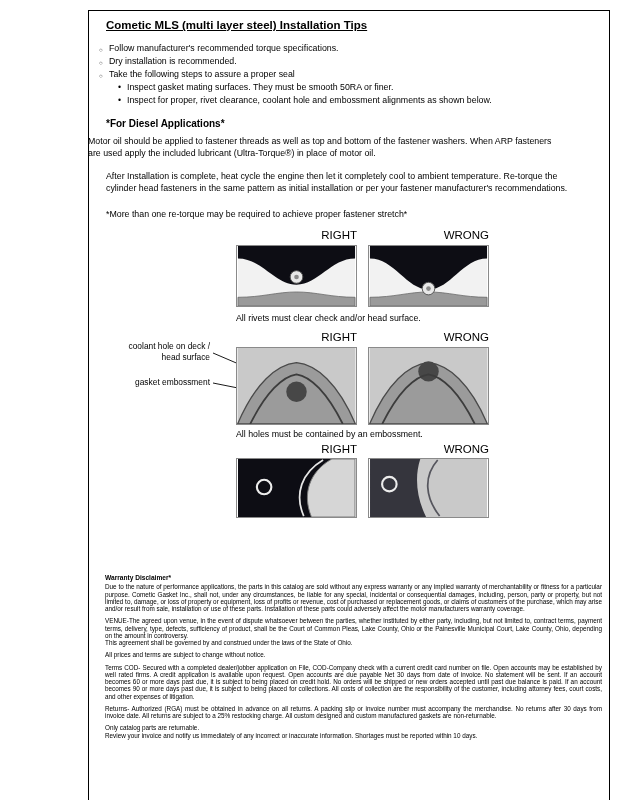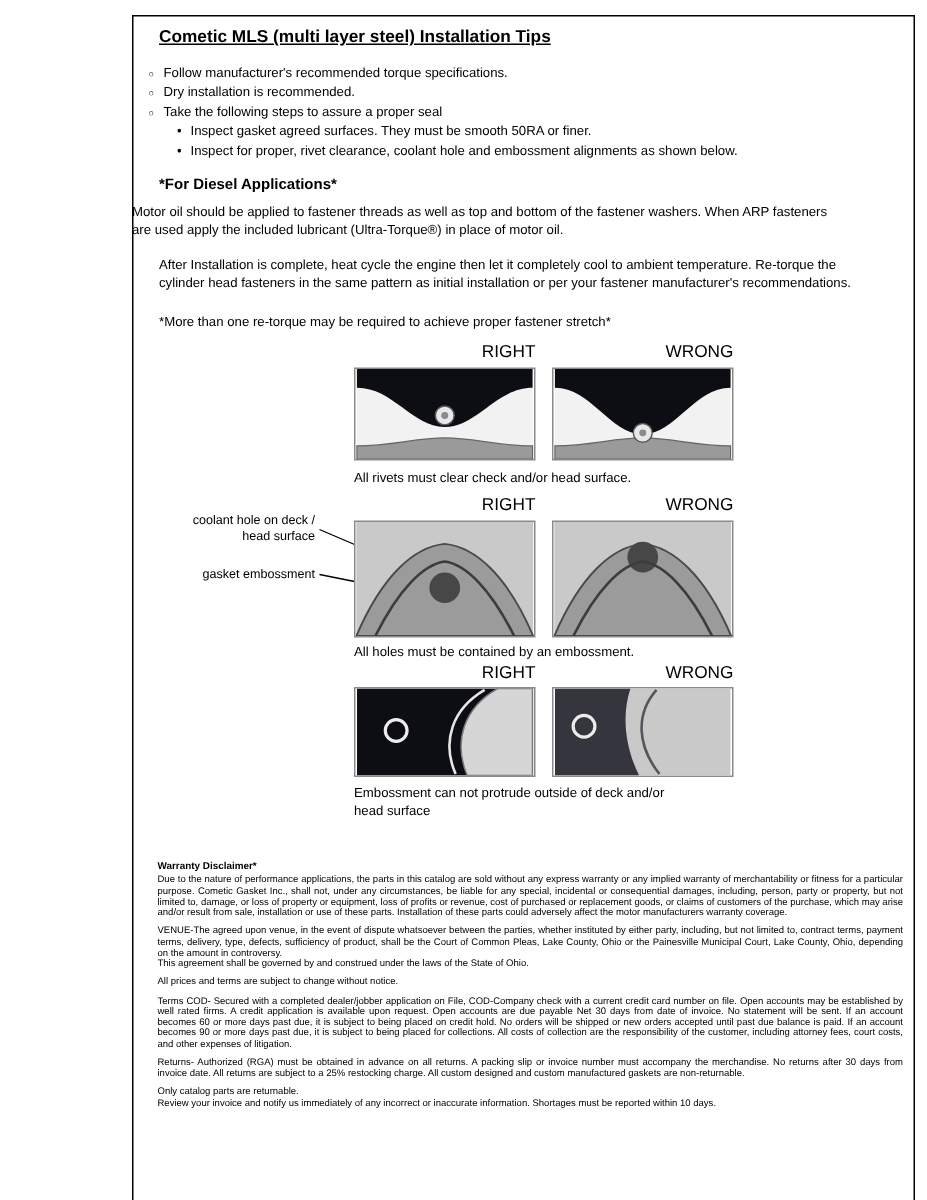--- a/index.html
+++ b/index.html
@@ -70,21 +70,21 @@
 <div class="page">
   <div class="frame"></div>
 
   <div class="title">Cometic MLS (multi layer steel) Installation Tips</div>
 
   <div class="bullets">
     <div class="bullet">Follow manufacturer's recommended torque specifications.</div>
     <div class="bullet">Dry installation is recommended.</div>
     <div class="bullet">Take the following steps to assure a proper seal</div>
     <div class="subbullets">
-      <div class="subbullet">Inspect gasket agreed surfaces.  They must be smooth 50RA or finer.</div>
+      <div class="subbullet">Inspect gasket mating surfaces.  They must be smooth 50RA or finer.</div>
       <div class="subbullet">Inspect for proper, rivet clearance, coolant hole and embossment alignments as shown below.</div>
     </div>
   </div>
 
   <div class="diesel-heading">*For Diesel Applications*</div>
   <div class="para" id="para1">Motor oil should be applied to fastener threads as well as top and bottom of the fastener washers. When ARP fasteners are used apply the included lubricant (Ultra-Torque®) in place of motor oil.</div>
   <div class="para" id="para2">After Installation is complete, heat cycle the engine then let it completely cool to ambient temperature. Re-torque the cylinder head fasteners in the same pattern as initial installation or per your fastener manufacturer's recommendations.</div>
   <div class="para" id="note">*More than one re-torque may be required to achieve proper fastener stretch*</div>
 
   <div class="dg-label" id="lbl-r1-right">RIGHT</div>
@@ -134,21 +134,20 @@
     <path d="M121,0 H97 C74,13 66,36 76,60 H121 Z" fill="#d6d6d6" stroke="#7a7a7a" stroke-width="1"></path>
     <path d="M88,1 C66,14 58,36 68,59" fill="none" stroke="#e6e6e6" stroke-width="1.8"></path>
     <circle cx="27" cy="29" r="7.5" fill="none" stroke="#ececec" stroke-width="2.2"></circle>
   </svg>
   <svg class="panel" id="panel-r3-wrong" width="121" height="60" viewBox="0 0 121 60">
     <rect width="121" height="60" fill="#c9c9c9"></rect>
     <path d="M0,0 H52 C46,18 48,40 58,60 H0 Z" fill="#35353d"></path>
     <path d="M70,1 C55,18 57,40 72,59" fill="none" stroke="#55555d" stroke-width="1.8"></path>
     <circle cx="20" cy="26" r="7.5" fill="none" stroke="#ececec" stroke-width="2.2"></circle>
   </svg>
-  <div class="caption" id="cap-r3">Embossment can not protrude outside of deck and/or head surface</div>
 
   <div class="disclaimer">
     <div class="disc-heading">Warranty Disclaimer*</div>
     <p>Due to the nature of performance applications, the parts in this catalog are sold without any express warranty or any implied warranty of merchantability or fitness for a particular purpose.  Cometic Gasket Inc., shall not, under any circumstances, be liable for any special, incidental or consequential damages, including, person, party or property, but not limited to, damage, or loss of property or equipment, loss of profits or revenue, cost of purchased or replacement goods, or claims of customers of the purchase, which may arise and/or result from sale, installation or use of these parts.  Installation of these parts could adversely affect the motor manufacturers warranty coverage.</p>
     <p class="nogap">VENUE-The agreed upon venue, in the event of dispute whatsoever between the parties, whether instituted by either party, including, but not limited to, contract terms, payment terms, delivery, type, defects, sufficiency of product, shall be the Court of Common Pleas, Lake County, Ohio or the Painesville Municipal Court, Lake County, Ohio, depending on the amount in controversy.</p>
     <p>This agreement shall be governed by and construed under the laws of the State of Ohio.</p>
     <p>All prices and terms are subject to change without notice.</p>
     <p>Terms COD- Secured with a completed dealer/jobber application on File, COD-Company check with a current credit card number on file.  Open accounts may be established by well rated firms.  A credit application is available upon request.  Open accounts are due payable Net 30 days from date of invoice.  No statement will be sent.  If an account becomes 60 or more days past due, it is subject to being placed on credit hold.  No orders will be shipped or new orders accepted until past due balance is paid.  If an account becomes 90 or more days past due, it is subject to being placed for collections.  All costs of collection are the responsibility of the customer, including attorney fees, court costs, and other expenses of litigation.</p>
     <p>Returns- Authorized (RGA) must be obtained in advance on all returns.  A packing slip or invoice number must accompany the merchandise.  No returns after 30 days from invoice date.  All returns are subject to a 25% restocking charge.  All custom designed and custom manufactured gaskets are non-returnable.</p>
     <p class="nogap">Only catalog parts are returnable.</p>

